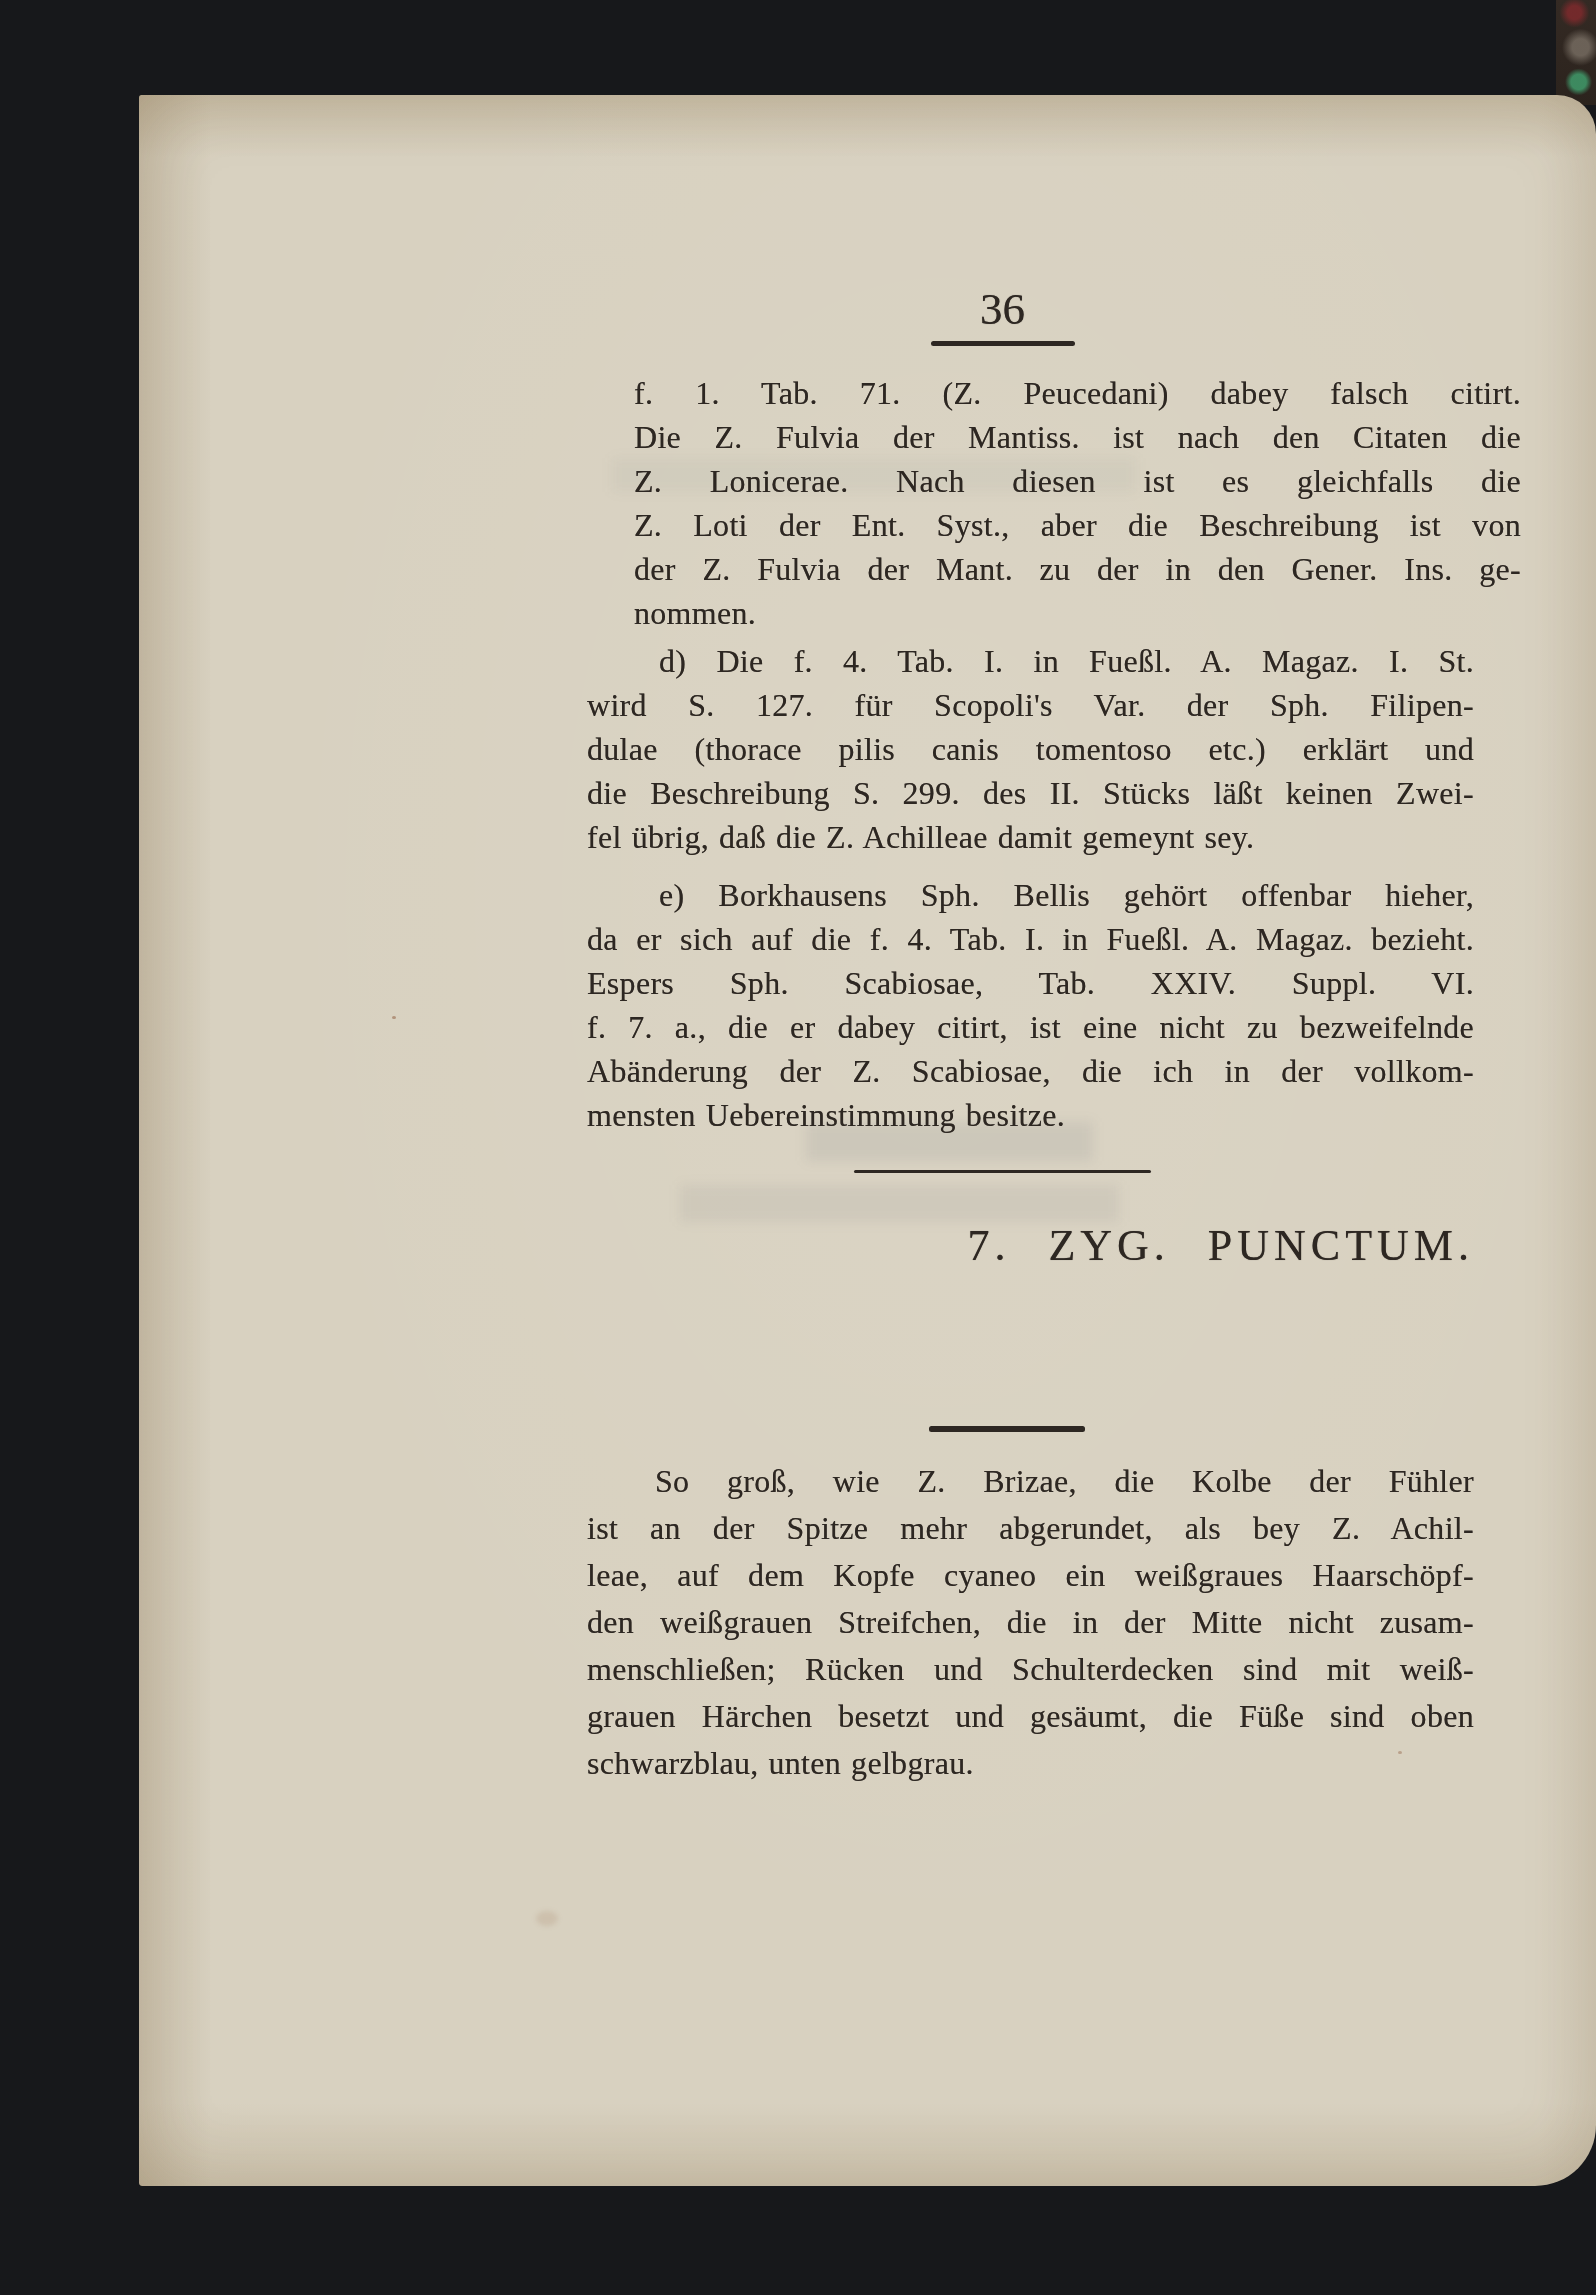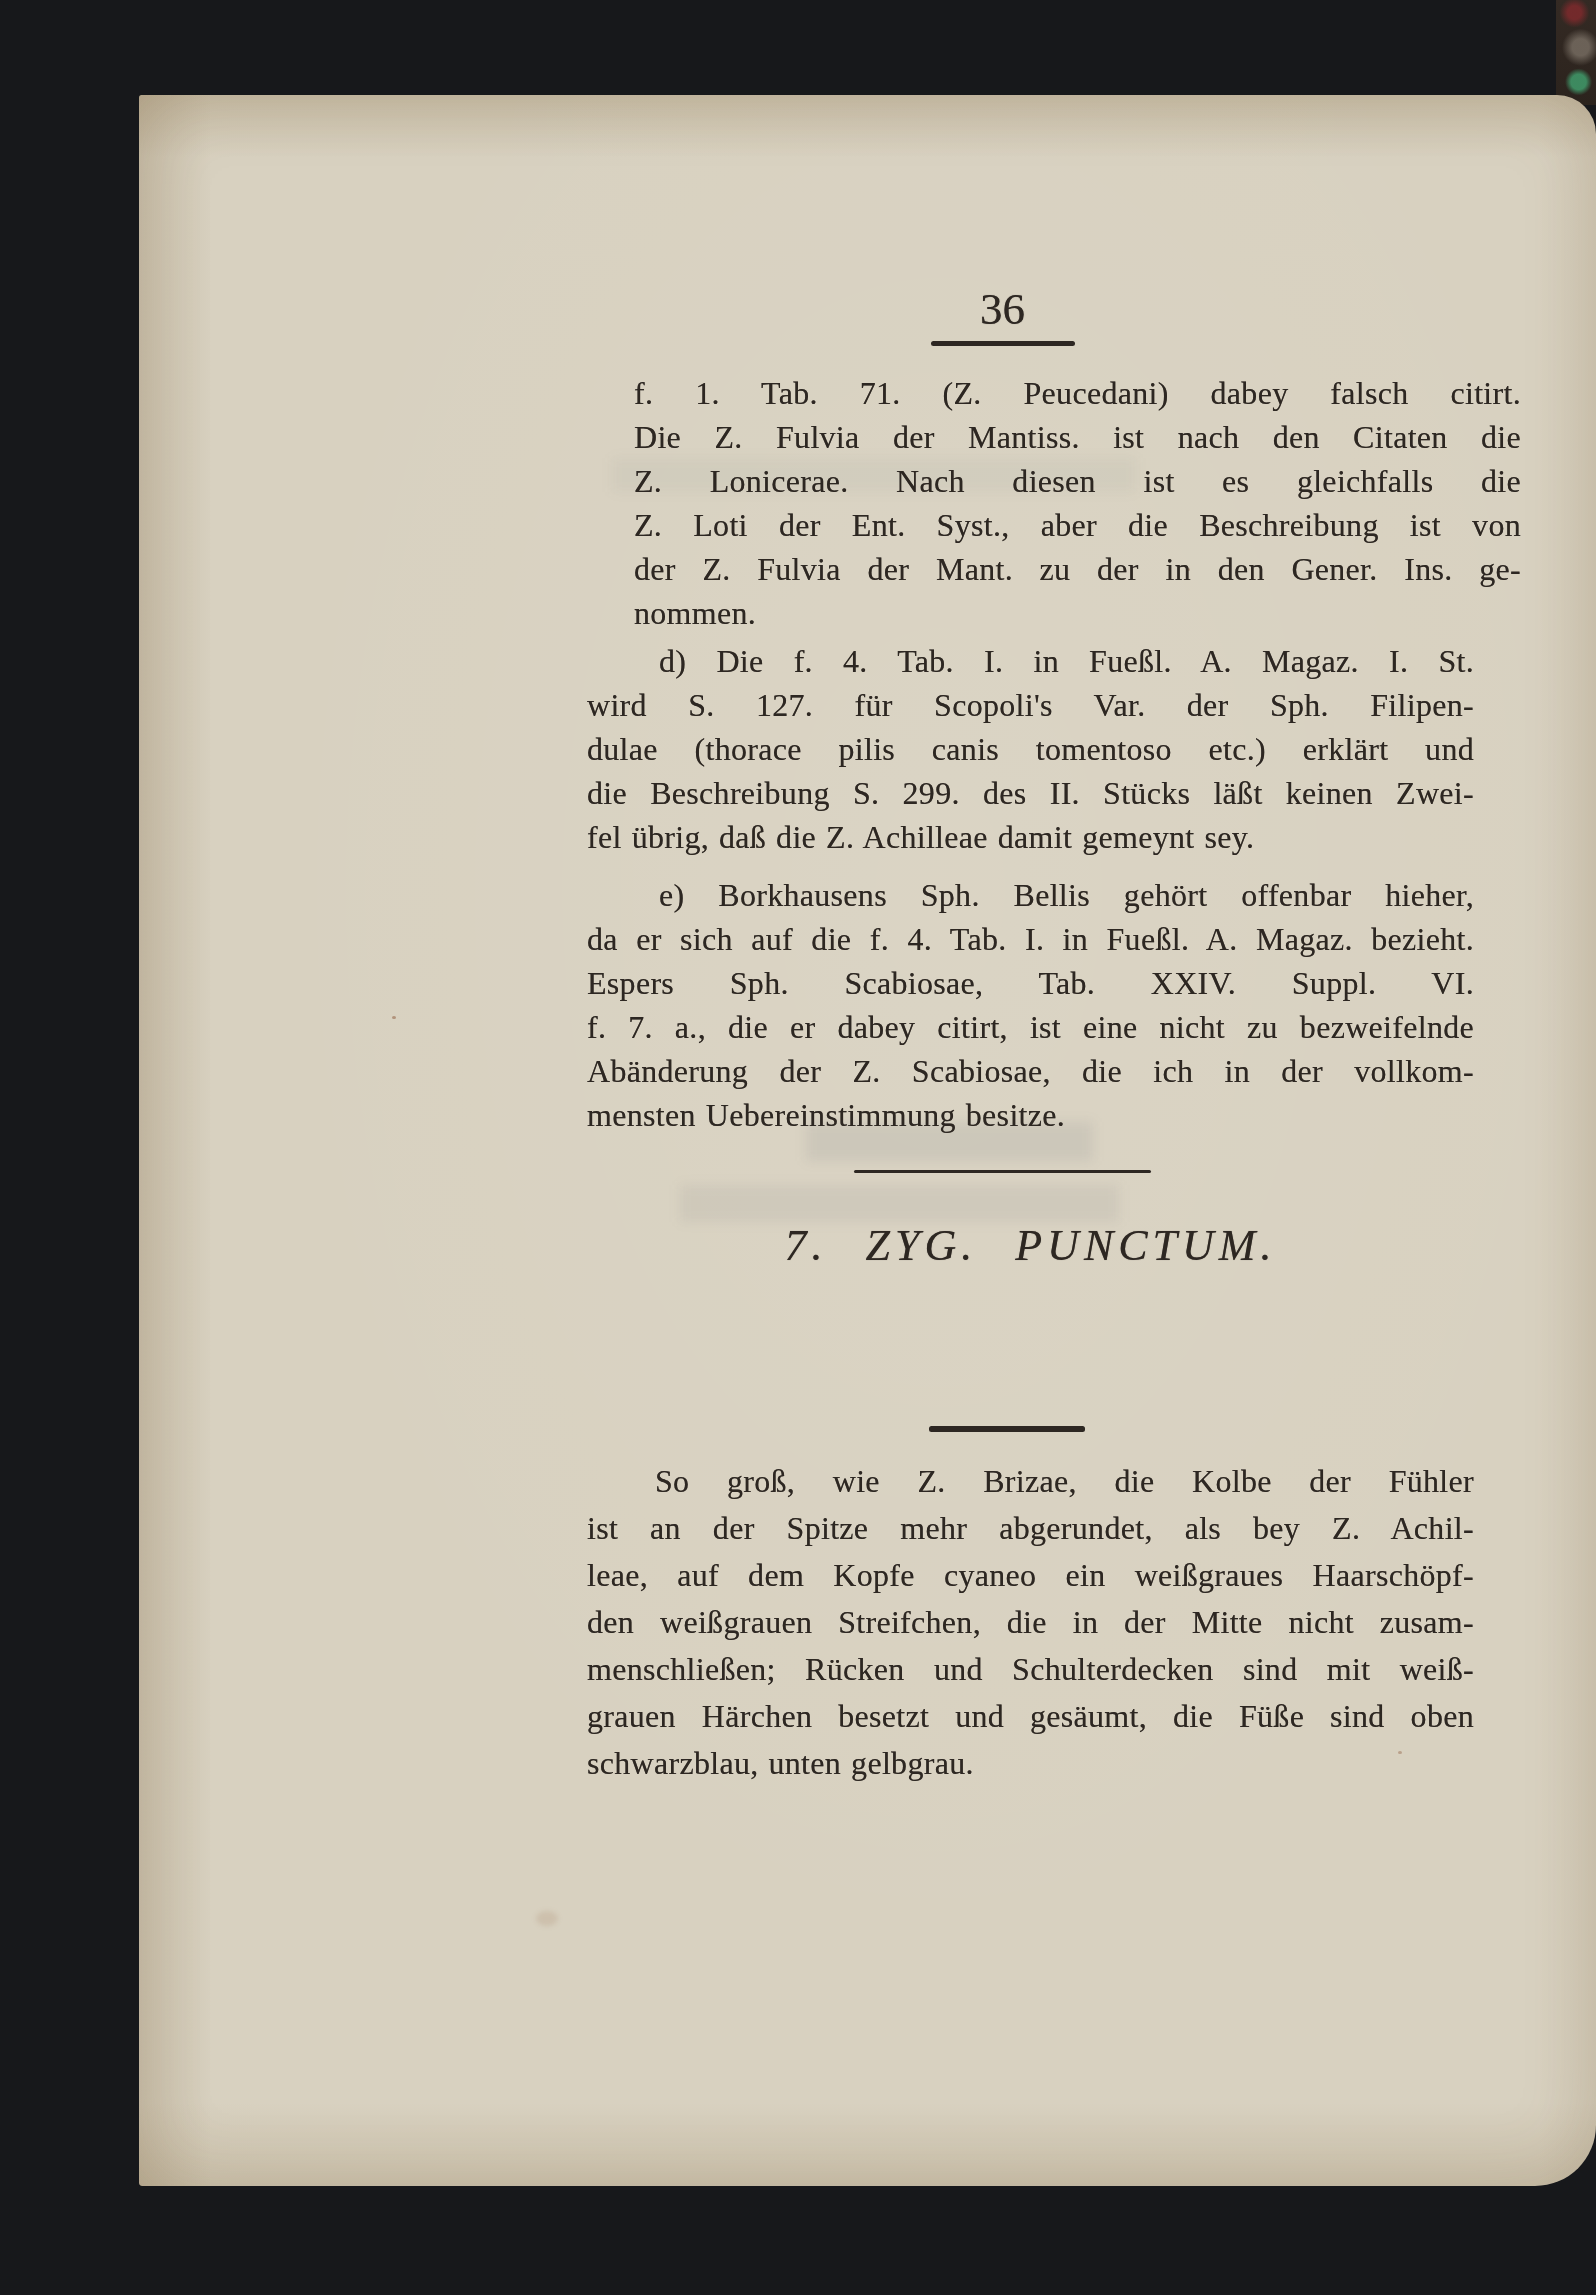--- a/index.html
+++ b/index.html
@@ -69,21 +69,21 @@
   .para-cont{left:448px;top:276px;width:887px;margin-left:47px;}
   .para-d{left:448px;top:544px;width:887px;}
   .para-e{left:448px;top:778px;width:887px;}
   .para-cont .ln,.para-d .ln,.para-e .ln{height:44px;line-height:44px;font-size:32px;}
 
   .divider1{position:absolute;left:715px;top:1075px;width:297px;height:3.4px;background:#2d2722;border-radius:1.7px;}
 
   .heading{
     left:448px;top:1124px;width:887px;
     font-size:44px;line-height:54px;
-    font-style:italic;text-align:center;
+    text-align:right;
     letter-spacing:5px;word-spacing:22px;
     text-shadow:0 0 0.7px rgba(45,39,34,.7);
   }
 
   .latin{left:444px;top:1179px;width:887px;}
   .latin .ln{height:41px;line-height:41px;font-size:28px;letter-spacing:0.8px;word-spacing:6.8px;}
 
   .divider2{position:absolute;left:790px;top:1331px;width:156px;height:6px;background:#2d2722;border-radius:2.5px;}
 
   .descr{left:448px;top:1363px;width:887px;}

